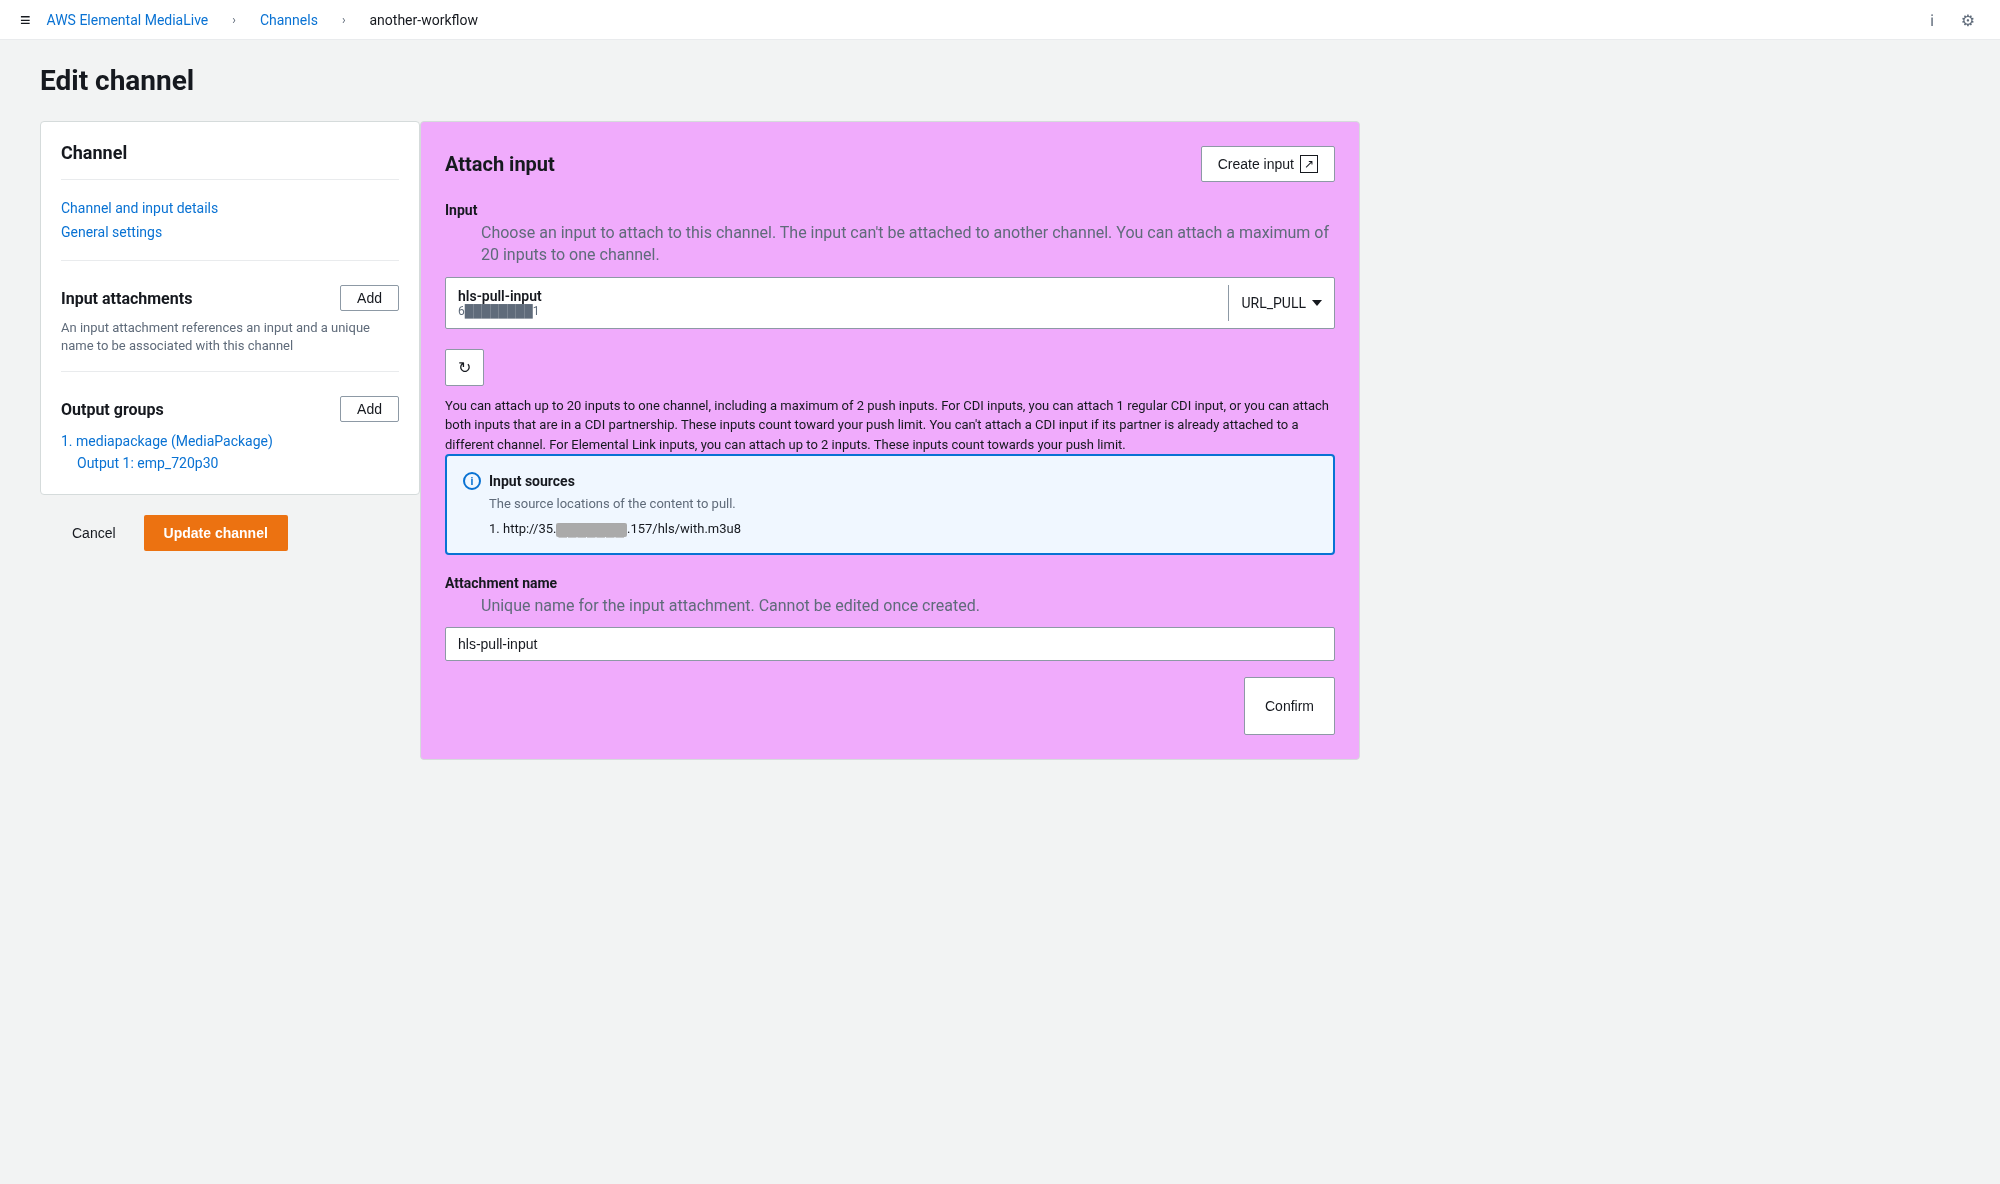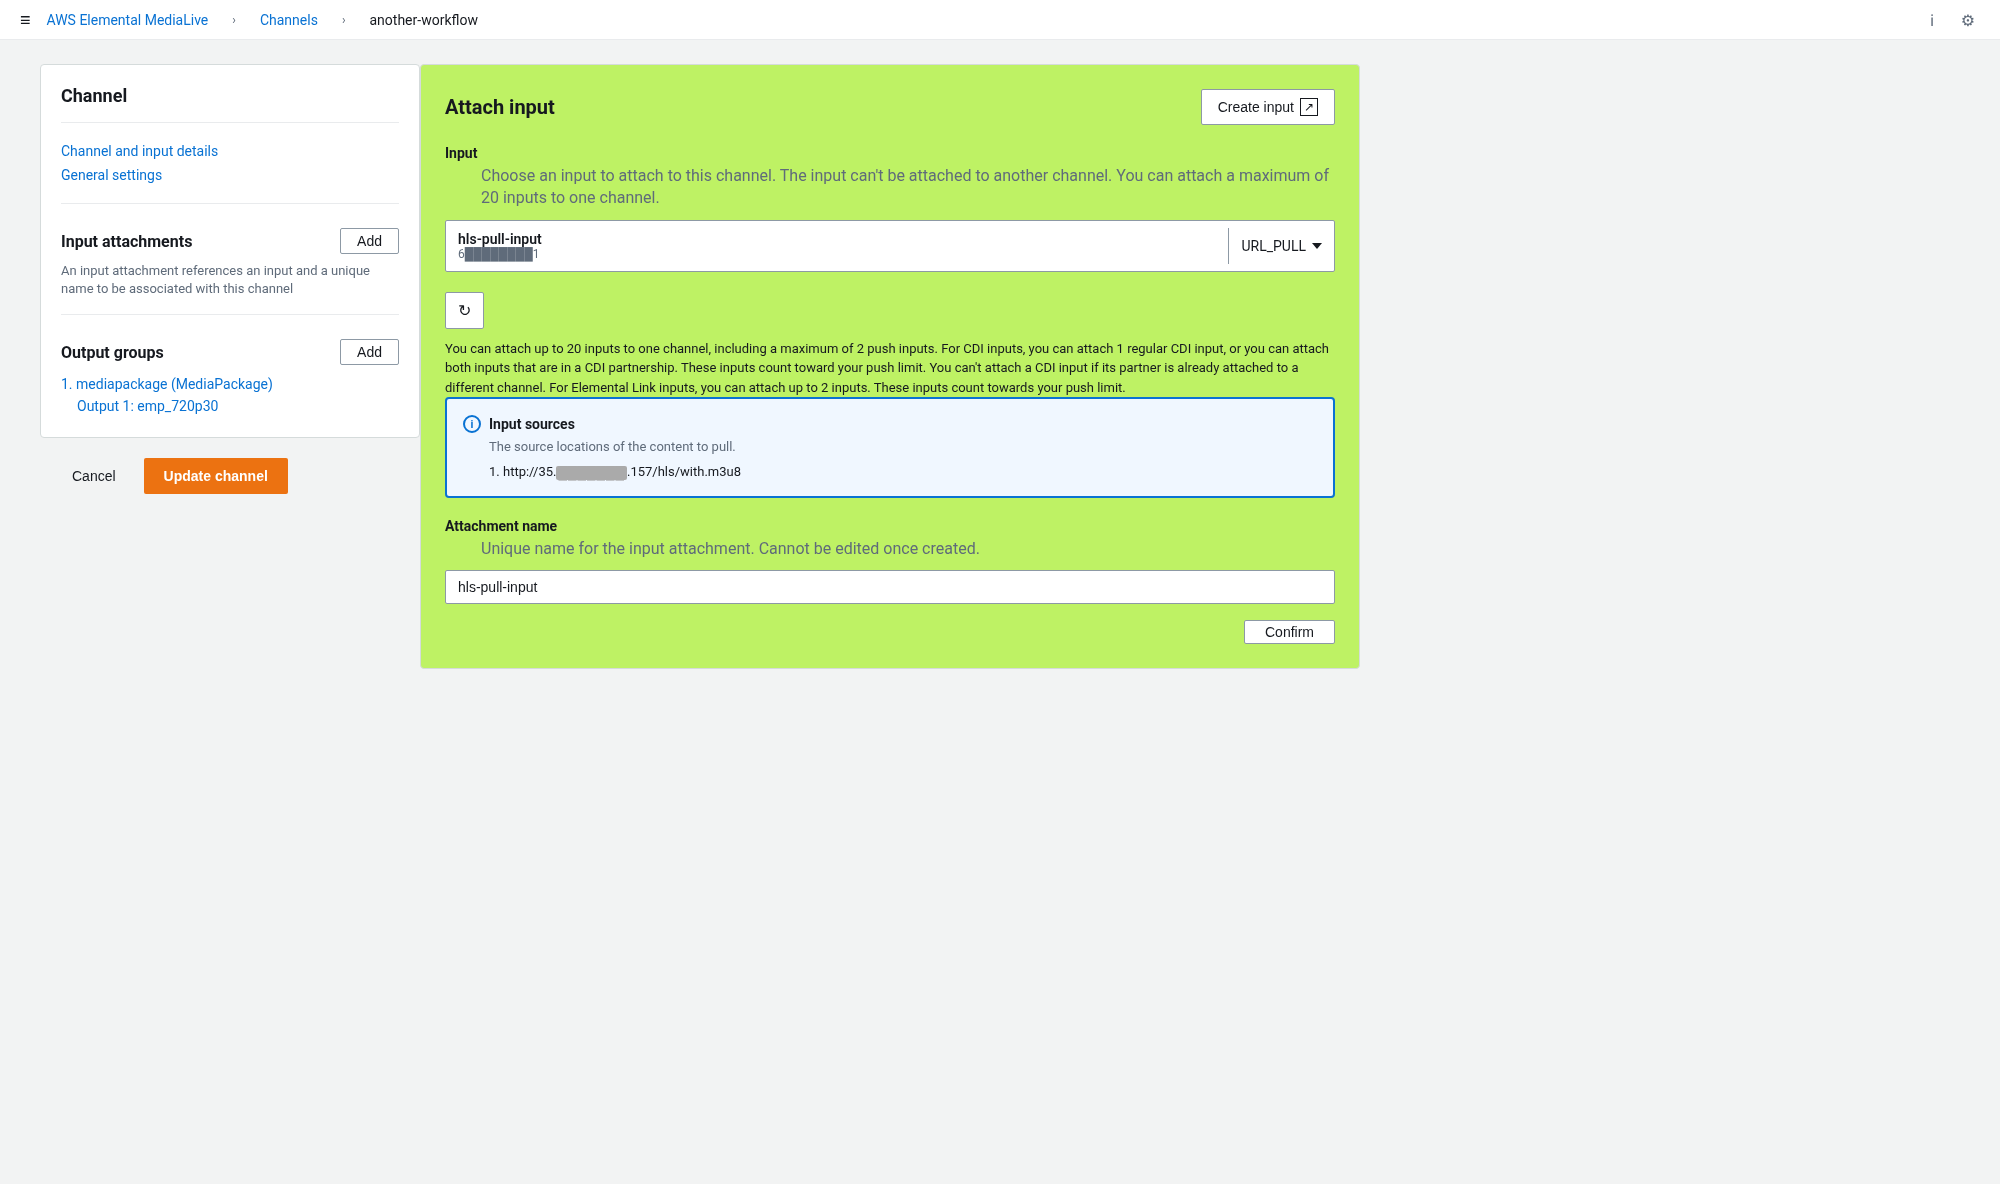--- a/index.html
+++ b/index.html
@@ -182,21 +182,21 @@
       cursor: pointer;
       font-size: 14px;
       font-weight: 700;
       padding: 10px 20px;
       border-radius: 2px;
     }
 
     
     .right-panel {
       flex: 1;
-      background: #bef264;
+      background: #f0abfc;
       border: 1px solid #d5dbdb;
       border-radius: 4px;
       padding: 24px;
     }
 
     .attach-input-header {
       display: flex;
       align-items: center;
       justify-content: space-between;
       margin-bottom: 20px;
@@ -371,21 +371,21 @@
       padding: 8px 12px;
       font-size: 14px;
       color: #16191f;
       outline: none;
     }
 
     .confirm-btn {
       background: #fff;
       border: 1px solid #8d99a5;
       color: #16191f;
-      padding: 3px 20px;
+      padding: 20px 20px;
       font-size: 14px;
       cursor: pointer;
       border-radius: 2px;
       display: block;
       margin-left: auto;
       margin-top: 16px;
     }
 
     .divider {
       border: none;
@@ -405,20 +405,21 @@
     <span class="breadcrumb-separator">›</span>
     <span class="breadcrumb-current">another-workflow</span>
   </nav>
   <div class="top-bar-right">
     <span class="top-bar-icon">ℹ</span>
     <span class="top-bar-icon">⚙</span>
   </div>
 </div>
 
 <div class="main-content">
+  <h1 class="page-title">Edit channel</h1>
 
   <div class="layout">
 
     <div class="left-panel">
       <div class="channel-card">
         <div class="channel-card-title">Channel</div>
 
         <a class="nav-link">Channel and input details</a>
         <a class="nav-link">General settings</a>
 

